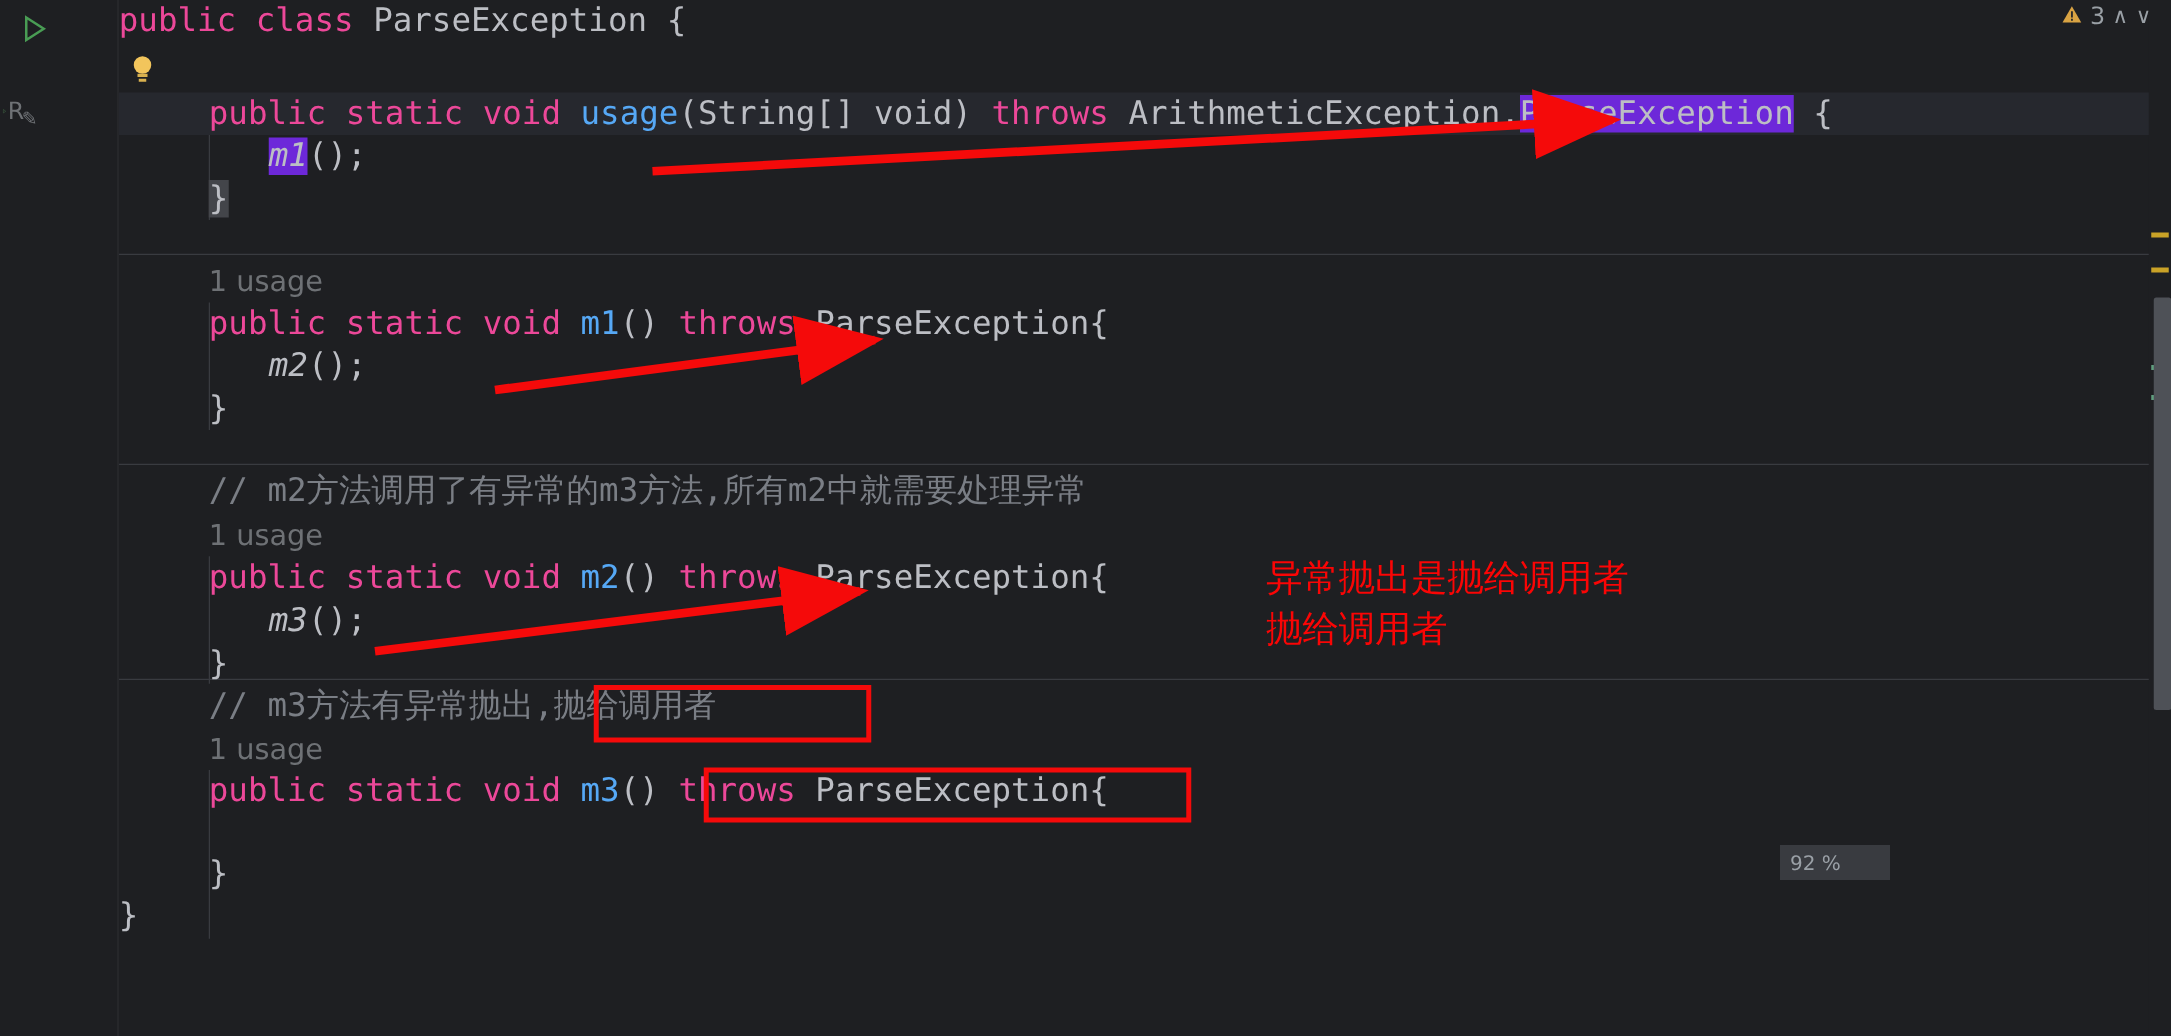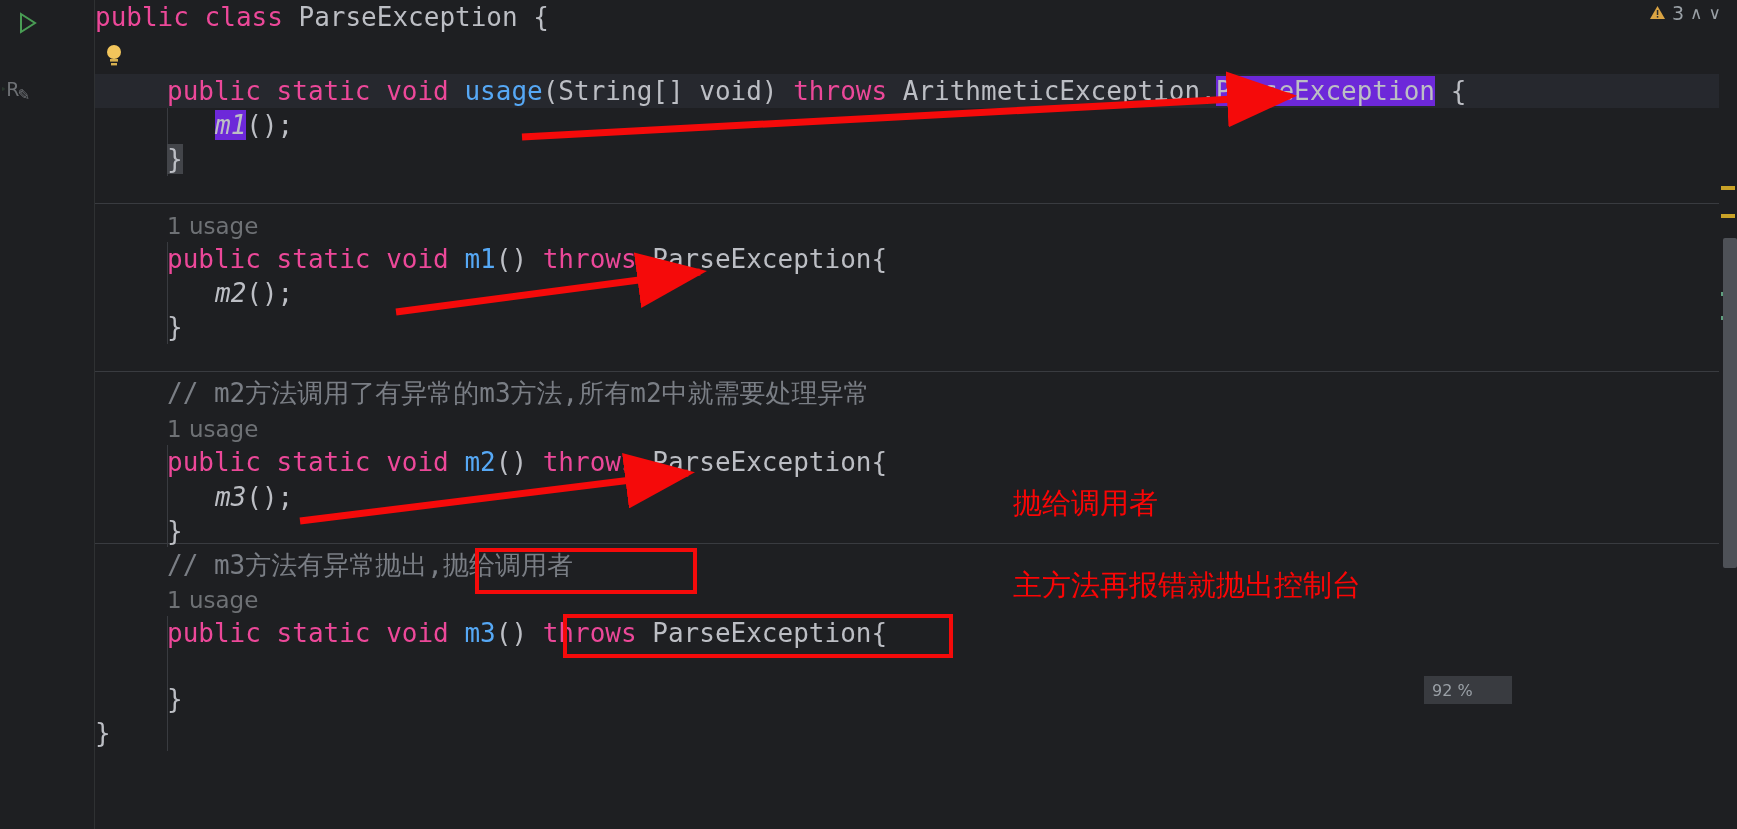--- a/index.html
+++ b/index.html
@@ -238,22 +238,22 @@
     <line x1="522" y1="137" x2="1290" y2="96" stroke="#f50a0a" stroke-width="7" marker-end="url(#ah)"></line>
 
     <line x1="396" y1="312" x2="700" y2="272" stroke="#f50a0a" stroke-width="7" marker-end="url(#ah)"></line>
 
     <line x1="300" y1="521" x2="688" y2="473" stroke="#f50a0a" stroke-width="7" marker-end="url(#ah)"></line>
   </svg>
 
   <div class="red-box" style="left:475px; top:548px; width:222px; height:46px;"></div>
   <div class="red-box" style="left:563px; top:614px; width:390px; height:44px;"></div>
 
+  <div class="red-text" style="left:1013px; top:441px;">异常抛出是抛给调用者</div>
   <div class="red-text" style="left:1013px; top:482px;">抛给调用者</div>
-  <div class="red-text" style="left:1013px; top:564px;">主方法再报错就抛出控制台</div>
 
   <div id="inspect-widget">
     <span>
       <svg width="17" height="15" viewBox="0 0 17 15">
         <path d="M8.5 1 L16 14 L1 14 Z" fill="#d9a343"></path>
         <rect x="7.8" y="5" width="1.5" height="5" fill="#2b2b2b"></rect>
         <rect x="7.8" y="11" width="1.5" height="1.6" fill="#2b2b2b"></rect>
       </svg>
     </span>
     <span id="warn-count">3</span>

